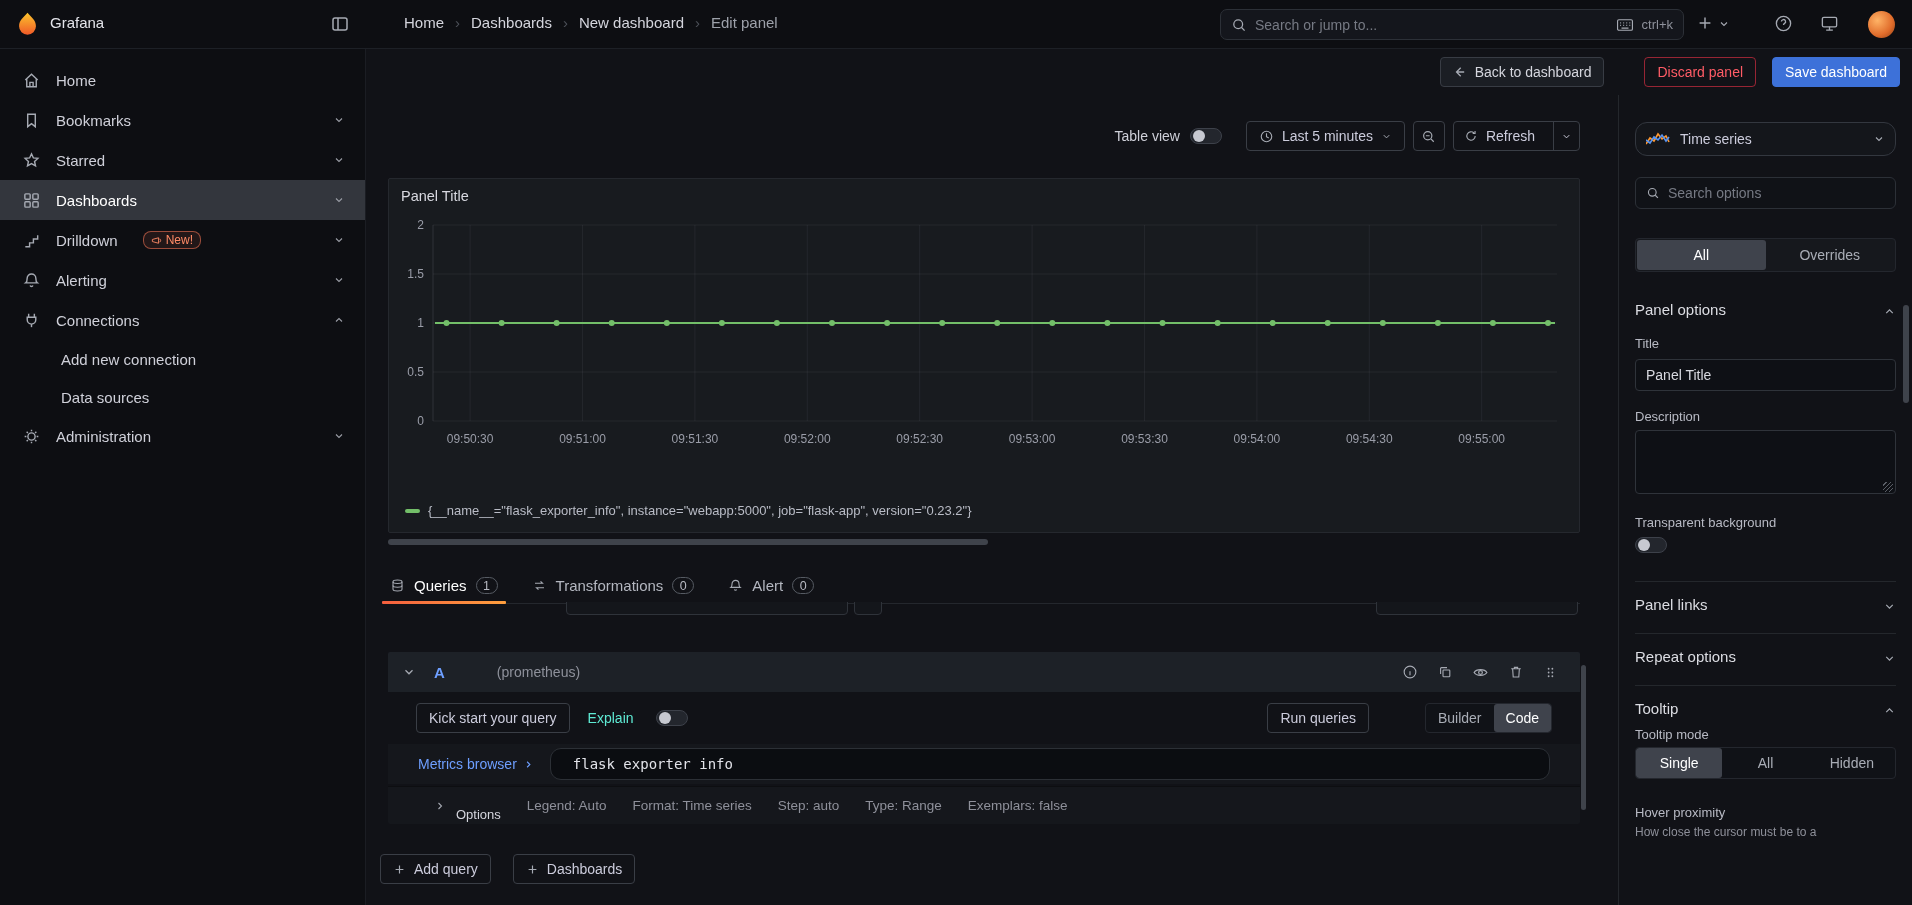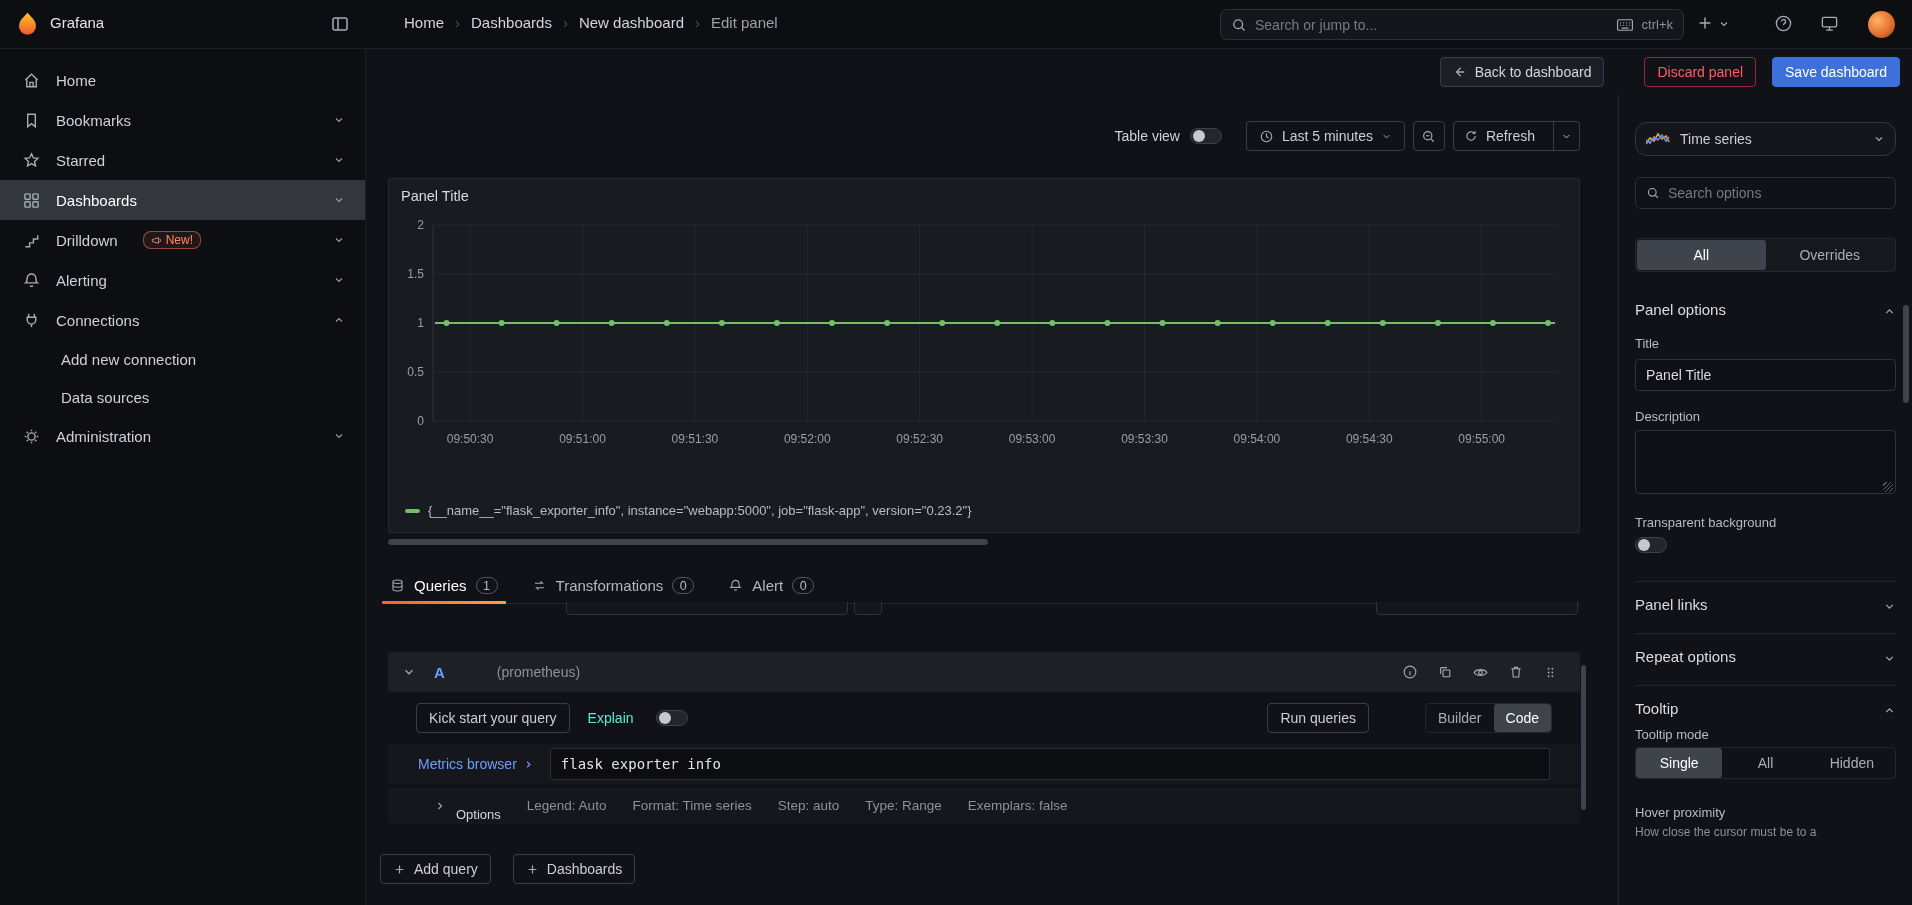--- a/index.html
+++ b/index.html
@@ -108,23 +108,23 @@
   #q-ref{color:#6e9fff;font-weight:bold;font-size:15px;margin-left:18px}
   #q-ds{color:#8e919b;margin-left:52px}
   #q-header-icons{margin-left:auto;display:flex;align-items:center;gap:19px;padding-right:8px}
   #q-header-icons .ico{cursor:pointer}
   #q-toolbar{display:flex;align-items:center;margin-top:9px;padding:0 28px;height:34px}
   #explain-wrap{display:flex;align-items:center;gap:22px;margin-left:18px;color:#5eead4}
   #run-queries{margin-left:auto}
   #builder-code{margin-left:56px}
   #q-code-row{display:flex;align-items:center;margin-top:9px;height:40px;background:#15171c;padding:0 30px}
   #metrics-browser{display:flex;align-items:center;gap:6px;color:#6e9fff;cursor:pointer;white-space:nowrap}
-  #query-input{flex:1;margin-left:16px;height:32px;padding:0 10px;
+  #query-input{flex:1;margin-left:16px;height:32px;padding:0 22px;
     font-family:"DejaVu Sans Mono",monospace;font-size:14px;background:#0b0d11;border:1px solid #2c3036;
-    border-radius:2px;color:#e2e3e9;outline:none}
+    border-radius:11px;color:#e2e3e9;outline:none}
   #q-options-row{display:flex;align-items:center;gap:26px;margin-top:2px;height:38px;background:#15171c;
     border-top:1px solid #0d0e11;padding-left:46px;font-size:13.5px}
   #q-options-row .opt-label{color:#d5d6de;margin-left:-16px}
   #q-options-row .meta{color:#8e909a}
   #q-vscroll{position:absolute;left:1581px;top:665px;width:5px;height:145px;background:#3f434b;
     border-radius:3px;cursor:pointer}
   #bottom-actions{position:absolute;left:380px;top:854px;display:flex;gap:22px}
 
   
   #options-pane{position:absolute;left:1618px;top:95px;width:294px;height:810px;

